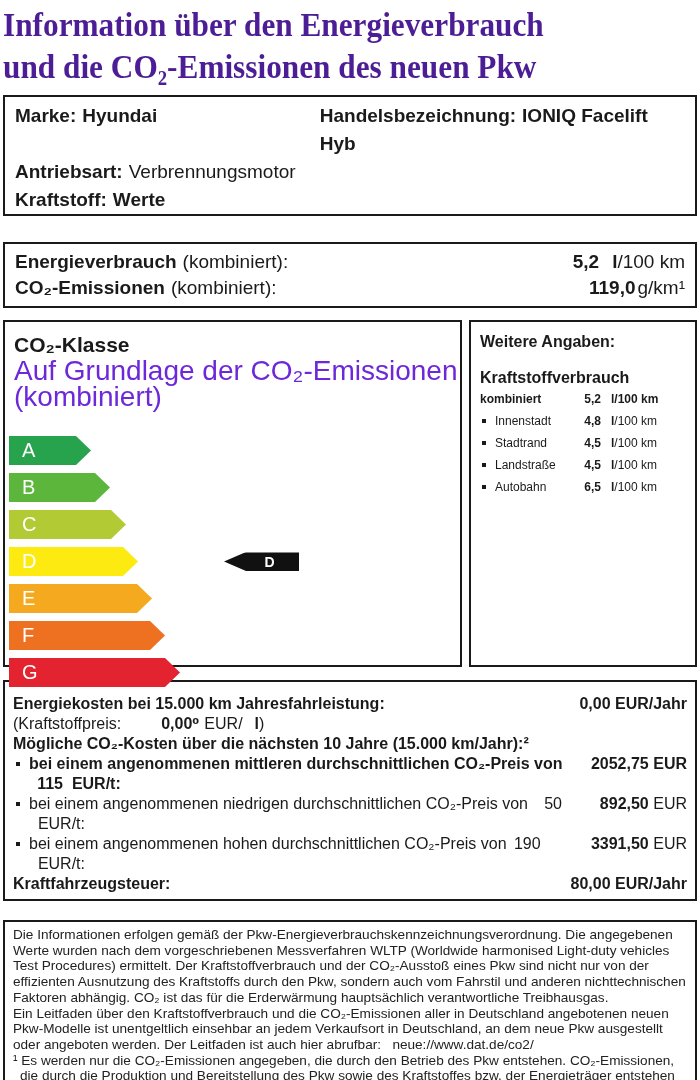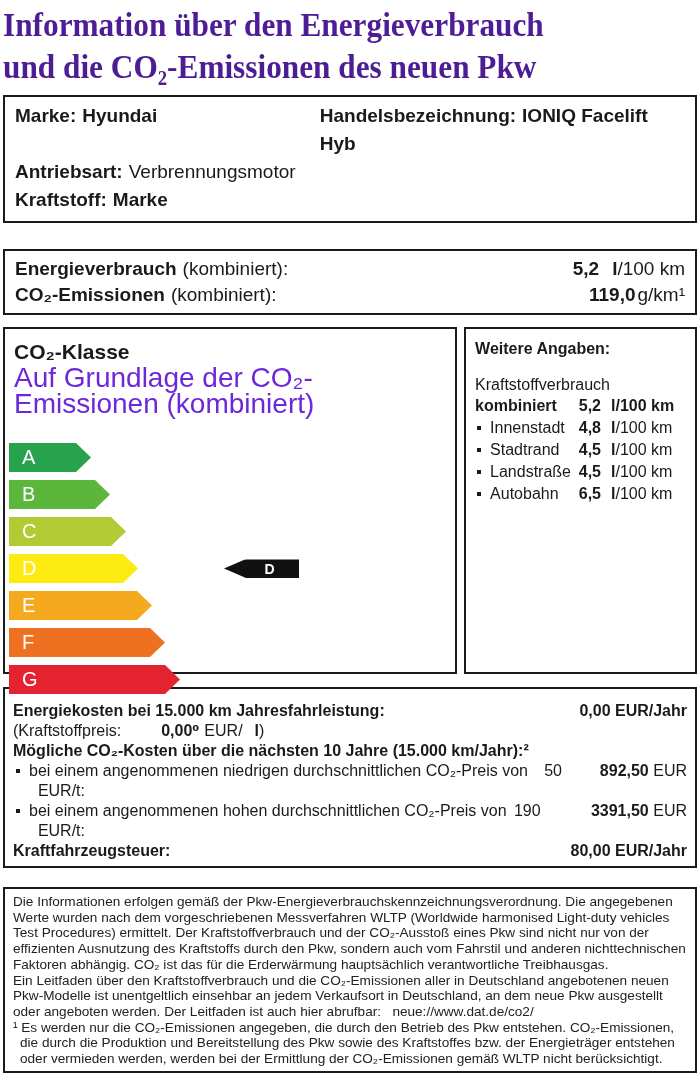--- a/index.html
+++ b/index.html
@@ -10,21 +10,21 @@
   }
   .b { font-weight:bold; }
   .box { border:2px solid #1a1a1a; margin:0 3px; background:#fff; }
 
   
   .title { margin:4px 0 0 3px; font-family:Liberation Serif, serif;
            font-weight:bold; font-size:34px; line-height:42px; color:#4c1d95; }
   .title-line { transform:scaleX(.92); transform-origin:0 50%; white-space:nowrap; }
 
   
-  .vehicle { margin-top:7px; padding:5px 10px 7px; font-size:19px; }
+  .vehicle { margin-top:7px; padding:5px 10px 0; font-size:19px; }
   .vehicle .row { display:flex; line-height:28px; }
   .vehicle .cell-l { width:308px; }
   .vehicle .lbl { font-weight:bold; margin-right:6px; }
 
   
   .energy { margin-top:26px; padding:5px 10px; font-size:19px; }
   .energy .row { display:flex; align-items:baseline; line-height:26px; }
   .energy .lbl-b { font-weight:bold; }
   .energy .lbl-r { margin-left:6px; }
   .energy .val { margin-left:auto; font-weight:bold; }
@@ -46,22 +46,22 @@
   .co2-bar { height:29px; display:flex; align-items:center;
     clip-path:polygon(0 0, calc(100% - 15px) 0, 100% 50%, calc(100% - 15px) 100%, 0 100%); }
   .co2-letter { color:#fff; font-size:20px; margin-left:13px; }
   .co2-marker { position:absolute; top:50%; transform:translateY(-50%); width:75px; height:19px;
     clip-path:polygon(0 50%, 22px 0, 100% 0, 100% 100%, 22px 100%);
     display:flex; align-items:center; justify-content:center; padding-left:16px; }
   .co2-marker span { color:#fff; font-weight:bold; font-size:14px; }
 
   
   .wa-title { font-size:16px; font-weight:bold; line-height:20px; }
-  .wa-sub { font-size:16px; font-weight:normal; margin-top:16px; line-height:20px; }
-  .wa-row { display:flex; align-items:baseline; font-size:16px; line-height:22px; }
+  .wa-sub { font-size:16px; font-weight:bold; margin-top:16px; line-height:20px; }
+  .wa-row { display:flex; align-items:baseline; font-size:12px; line-height:22px; }
   .wa-row.combined { font-weight:bold; }
   .wa-bullet { width:4px; height:4px; background:#1a1a1a; margin:9px 9px 0 2px; flex:none; align-self:flex-start; }
   .wa-label { flex:1; }
   .wa-val { font-weight:bold; width:30px; text-align:right; }
   .wa-unit { width:64px; margin-left:10px; text-align:left; }
   .wa-unit .ub { font-weight:bold; }
 
   
   .costs { margin-top:13px; padding:12px 8px 5px; font-size:16px; }
   .costs .crow { display:flex; align-items:baseline; line-height:20px; }
@@ -94,21 +94,21 @@
     <div>
       <span class="lbl">Handelsbezeichnung:</span><span class="b">IONIQ Facelift Hyb</span>
     </div>
   </div>
   <div class="row">
     <span class="lbl">Antriebsart:</span>
       <span>Verbrennungsmotor</span>
   </div>
   <div class="row">
     <div class="cell-l">
-      <span class="lbl">Kraftstoff:</span><span class="b">Marke</span>
+      <span class="lbl">Kraftstoff:</span><span class="b">Werte</span>
     </div>
   </div>
 </div>
 
 <div class="box energy">
   <div class="row">
     <span class="lbl-b">Energieverbrauch</span>
     <span class="lbl-r">(kombiniert):</span>
     <span class="val">5,2</span>
     <span class="unit1"><span class="ub">l</span><span>/100 km</span></span>
@@ -212,20 +212,25 @@
   <div class="crow">
     <span>(Kraftstoffpreis:</span>
     <span class="b" style="margin-left:40px;">0,00⁰</span>
     <span style="margin-left:5px;">EUR/</span>
     <span class="b" style="margin-left:12px;">l</span>
     <span>)</span>
   </div>
   <div class="crow">
     <span class="b">Mögliche CO₂-Kosten über die nächsten 10 Jahre (15.000 km/Jahr):²</span>
   </div>
+  <div class="crow allbold">
+    <span class="c-bullet"></span>
+    <span class="flex1"><span>bei einem angenommenen mittleren durchschnittlichen CO₂-Preis von</span><span class="c-price">115</span>&nbsp;&nbsp;<span>EUR/t:</span></span>
+    <span class="c-amount"><span class="amt">2052,75</span> <span>EUR</span></span>
+  </div>
   <div class="crow">
     <span class="c-bullet"></span>
     <span class="flex1"><span>bei einem angenommenen niedrigen durchschnittlichen CO₂-Preis von</span><span class="c-price">50</span>&nbsp;&nbsp;<span>EUR/t:</span></span>
     <span class="c-amount"><span class="amt">892,50</span> <span>EUR</span></span>
   </div>
   <div class="crow">
     <span class="c-bullet"></span>
     <span class="flex1"><span>bei einem angenommenen hohen durchschnittlichen CO₂-Preis von</span><span class="c-price">190</span>&nbsp;&nbsp;<span>EUR/t:</span></span>
     <span class="c-amount"><span class="amt">3391,50</span> <span>EUR</span></span>
   </div>

